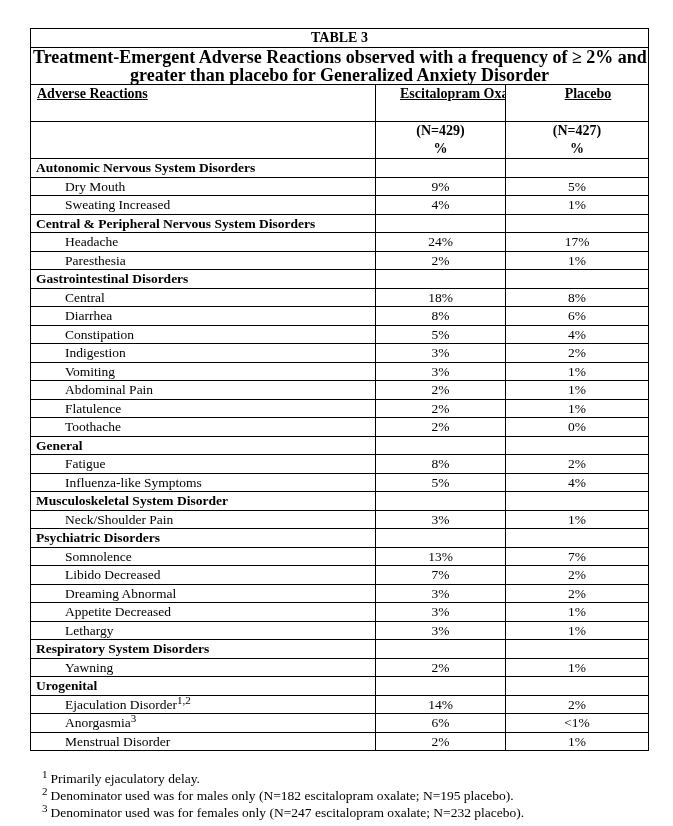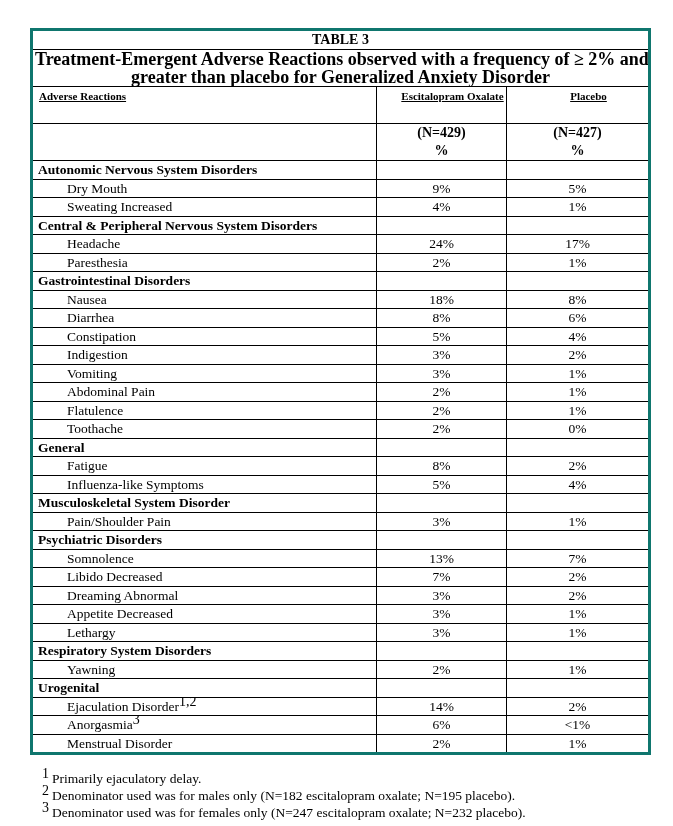--- a/index.html
+++ b/index.html
@@ -15,21 +15,21 @@
     color: #000000;
     overflow: hidden;
   }
   .doc-table {
     position: absolute;
     left: 30px;
     top: 28px;
     width: 618px;
     border-collapse: collapse;
     table-layout: fixed;
-    border: 3px solid #0f766e;
+    border: 1px solid #0f766e;
     font-size: 13.5px;
   }
   .doc-table col.c-reaction { width: 345px; }
   .doc-table col.c-drug     { width: 130px; }
   .doc-table col.c-placebo  { width: 143px; }
 
   .doc-table td {
     border: 1px solid #000000;
     padding: 0 2px;
     vertical-align: top;
@@ -46,21 +46,21 @@
   .subtitle-cell {
     text-align: center;
     font-weight: bold;
     font-size: 18px;
     height: 36px;
     line-height: 18px;
     white-space: normal;
   }
   .colhead {
     font-weight: bold;
-    font-size: 11px;
+    font-size: 14px;
     text-decoration: underline;
     height: 36px;
     line-height: 18px;
     white-space: normal;
   }
   .colhead.left { text-align: left; padding-left: 6px; }
   .colhead.center { text-align: center; padding-left: 24px; }
   .nhead {
     font-weight: bold;
     font-size: 14px;
@@ -79,21 +79,21 @@
     font-weight: bold;
     padding-left: 5px;
   }
   td.item {
     padding-left: 34px;
   }
   td.val {
     text-align: center;
   }
   sup {
-    font-size: 14px;
+    font-size: 11px;
     line-height: 0;
   }
   .footnotes {
     position: absolute;
     left: 30px;
     top: 770px;
     width: 618px;
     font-size: 13.5px;
     line-height: 17px;
     margin-left: 12px;
@@ -167,21 +167,21 @@
         <td class="item">Paresthesia</td>
         <td class="val">2%</td>
         <td class="val">1%</td>
       </tr>
       <tr>
         <td class="cat">Gastrointestinal Disorders</td>
         <td class="val"></td>
         <td class="val"></td>
       </tr>
       <tr>
-        <td class="item">Nausea</td>
+        <td class="item">Central</td>
         <td class="val">18%</td>
         <td class="val">8%</td>
       </tr>
       <tr>
         <td class="item">Diarrhea</td>
         <td class="val">8%</td>
         <td class="val">6%</td>
       </tr>
       <tr>
         <td class="item">Constipation</td>
@@ -227,21 +227,21 @@
         <td class="item">Influenza-like Symptoms</td>
         <td class="val">5%</td>
         <td class="val">4%</td>
       </tr>
       <tr>
         <td class="cat">Musculoskeletal System Disorder</td>
         <td class="val"></td>
         <td class="val"></td>
       </tr>
       <tr>
-        <td class="item">Pain/Shoulder Pain</td>
+        <td class="item">Neck/Shoulder Pain</td>
         <td class="val">3%</td>
         <td class="val">1%</td>
       </tr>
       <tr>
         <td class="cat">Psychiatric Disorders</td>
         <td class="val"></td>
         <td class="val"></td>
       </tr>
       <tr>
         <td class="item">Somnolence</td>

